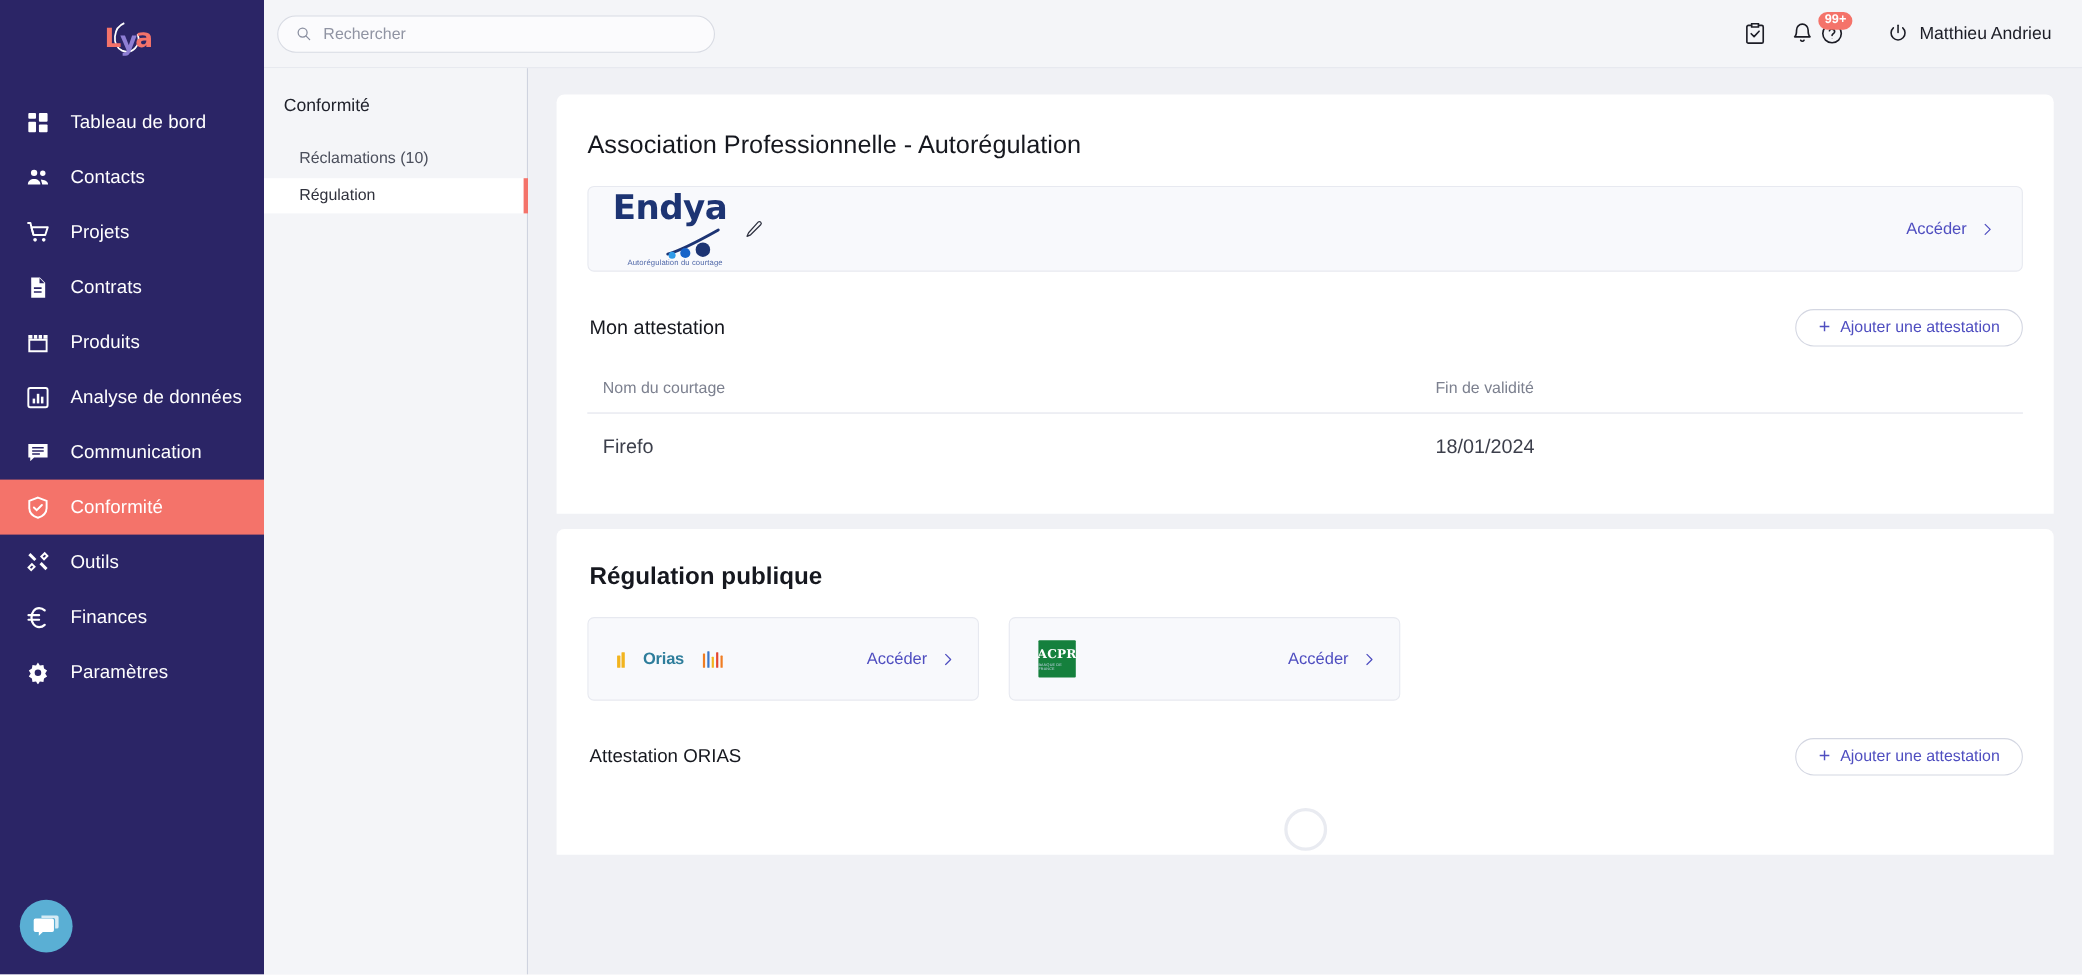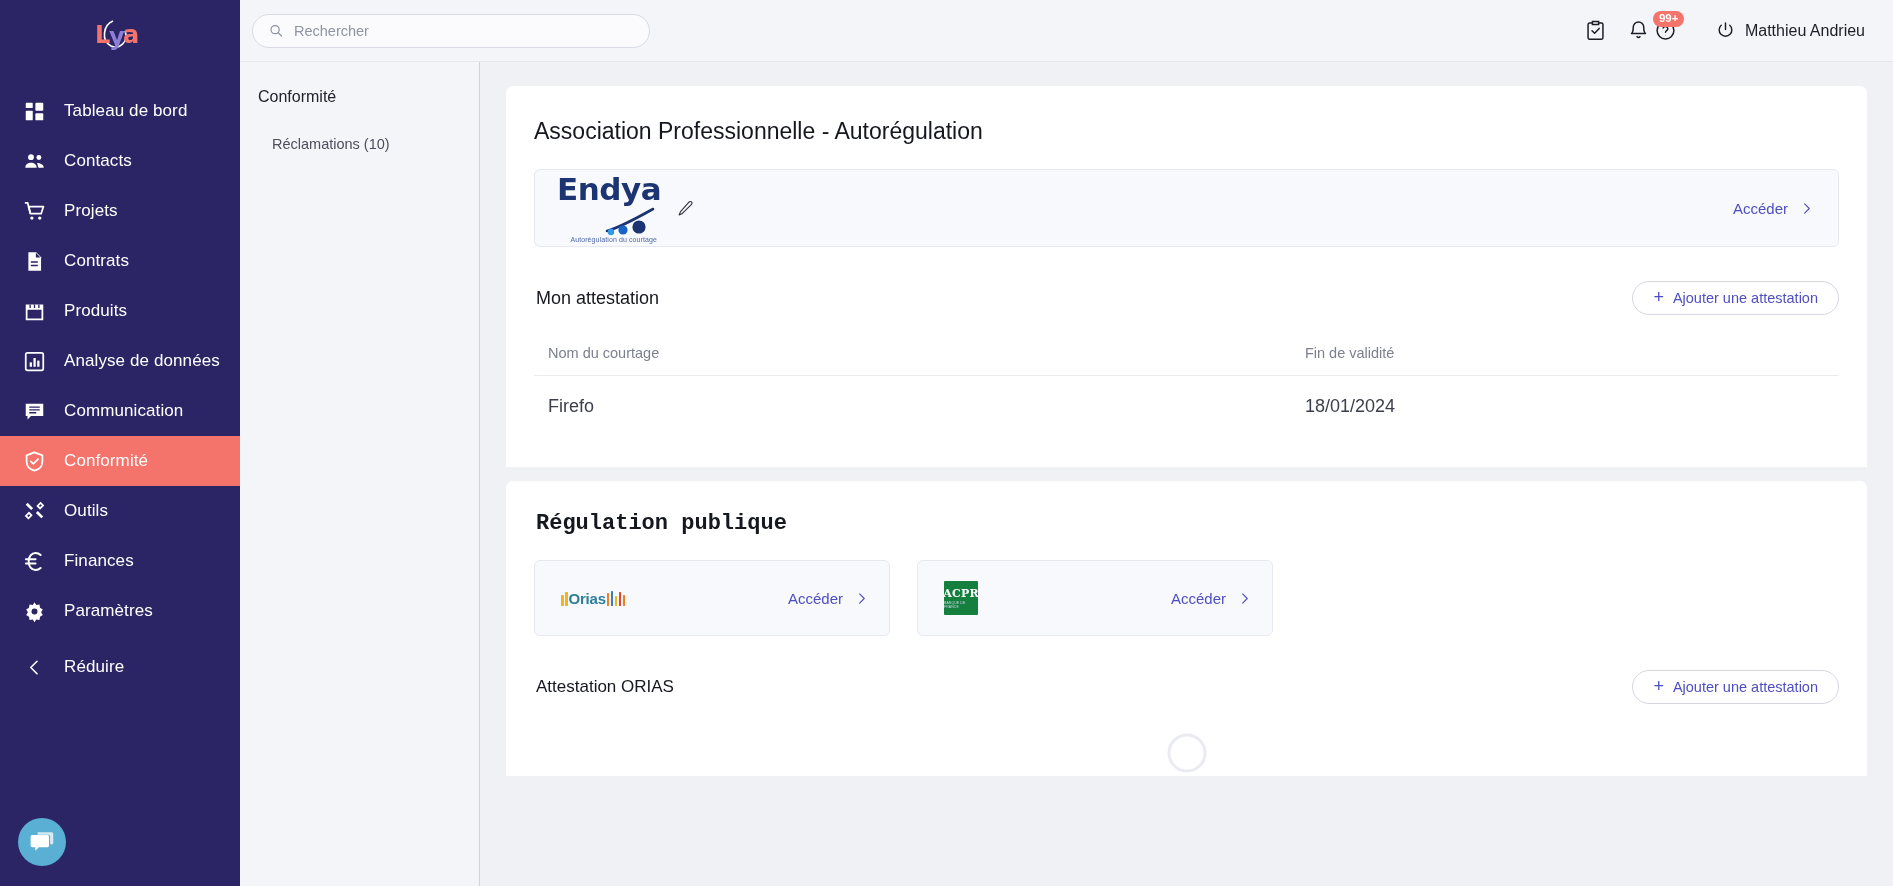--- a/index.html
+++ b/index.html
@@ -166,30 +166,30 @@
   table.attest th {
     text-align: left; font-weight: normal; font-size: 14.5px; color: #7c808f;
     padding: 10px 0 14px 14px; border-bottom: 1px solid #e9ebf1;
   }
   table.attest td {
     font-size: 18px; color: #3c3f4b; padding: 20px 0 20px 14px;
   }
   table.attest th.col-doc, table.attest td.col-doc { width: 58%; }
 
   
-  .sec2-title { font-size: 22px; color: #16181f; padding: 30px 0 0 2px; font-family: Liberation Mono, monospace; }
+  .sec2-title { font-size: 22px; color: #16181f; padding: 30px 0 0 2px; }
   .pub-row { display: flex; gap: 27px; margin-top: 24px; }
   .pub-card {
     width: 356px; height: 76px; background: #f8f9fc;
     border: 1px solid #e7e9f0; border-radius: 6px;
     display: flex; align-items: center; padding: 0 22px 0 26px;
   }
   .pub-card .accede-link { font-size: 15px; }
 
-  .orias-logo { display: flex; align-items: center; gap: 1px; }
+  .orias-logo { display: flex; align-items: center; gap: 17px; }
   .orias-text { font-size: 15px; font-weight: bold; color: #2e7d9b; letter-spacing: -.2px; }
   .bars { display: flex; align-items: flex-end; gap: 1.5px; height: 15px; }
   .bars i { display: block; width: 2.5px; border-radius: .5px; }
 
   .acpr-logo {
     width: 34px; height: 34px; background: #15803d;
     display: flex; flex-direction: column; align-items: center; justify-content: center;
     position: relative; border-radius: 1px;
   }
   .acpr-top { color: #fff; font-family: "DejaVu Serif", serif; font-size: 11px; font-weight: bold; letter-spacing: .2px; line-height: 1; }
@@ -339,28 +339,20 @@
         <span class="ic">
           <svg viewBox="0 0 24 24">
               <path d="M12 1.5l2 3.2 3.7-.7.6 3.7 3.2 2-2 3.2 2 3.2-3.2 2-.6 3.7-3.7-.7-2 3.2-2-3.2-3.7.7-.6-3.7-3.2-2 2-3.2-2-3.2 3.2-2 .6-3.7 3.7.7z"></path>
               <circle cx="12" cy="12" r="3.4" fill="#2b2566"></circle>
             </svg>
         </span>
         <span>Paramètres</span>
       </div>
 
 
-      <div class="nav-item reduce">
-        <span class="ic">
-          <svg viewBox="0 0 24 24">
-              <path d="M16 2 6 12l10 10" fill="none" stroke="#fff" stroke-width="2.6" stroke-linecap="round" stroke-linejoin="round"></path>
-            </svg>
-        </span>
-        <span>Réduire</span>
-      </div>
     </nav>
 
     <div class="chat-bubble">
       <svg viewBox="0 0 24 24">
         <path d="M8 3h13a1.4 1.4 0 0 1 1.4 1.4v8.2A1.4 1.4 0 0 1 21 14h-1.5V6.6A1.4 1.4 0 0 0 18.1 5.2H8z" opacity=".75"></path>
         <path d="M3 5.5h14a1.5 1.5 0 0 1 1.5 1.5v8.3a1.5 1.5 0 0 1-1.5 1.5H9.2l-3.4 3.3v-3.3H3a1.5 1.5 0 0 1-1.5-1.5V7A1.5 1.5 0 0 1 3 5.5z"></path>
       </svg>
     </div>
   </aside>
 
@@ -410,20 +402,23 @@
         </span>
       </div>
     </header>
 
     <div class="body-row">
 
       <nav class="subnav">
         <div class="subnav-title">Conformité</div>
         <div class="subnav-item">
           <span>Réclamations (10)</span>
+        </div>
+        <div class="subnav-item active">
+          <span>Régulation</span>
         </div>
       </nav>
 
       <main class="main">
 
         <section class="card first">
           <h1 class="page-title">Association Professionnelle - Autorégulation</h1>
 
           <div class="assoc-banner">
             <div class="endya-logo">

